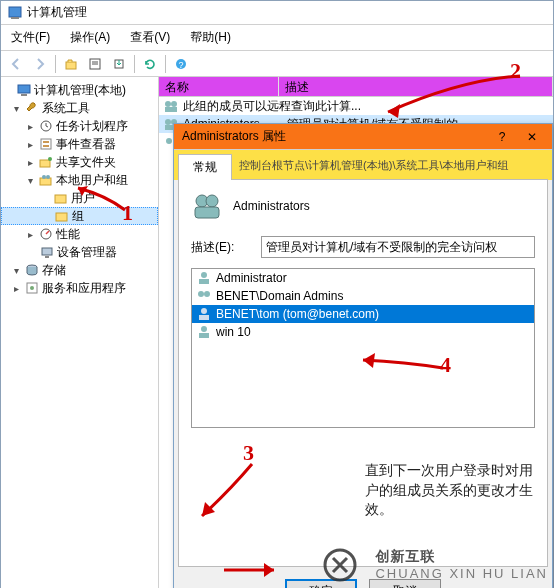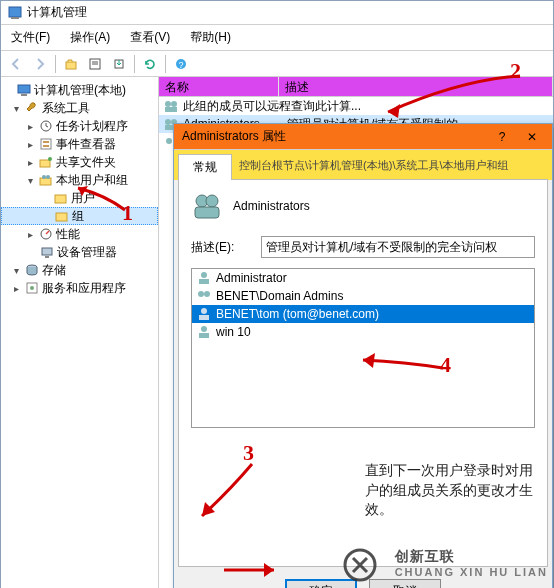--- a/index.html
+++ b/index.html
@@ -49,21 +49,21 @@
   button { font-family: inherit; font-size: 12px; height: 24px; min-width: 72px; border: 1px solid #888; background: #e1e1e1; cursor: pointer; }
   button.primary { border: 2px solid #0078d7; }
   
   svg { display: block; }
   
   .anno { position: absolute; pointer-events: none; font-family: "Comic Sans MS", cursive; color: #d00000; font-size: 22px; font-weight: bold; }
   .arrow { position: absolute; pointer-events: none; }
   .watermark { position: absolute; right: 6px; bottom: 6px; display: flex; align-items: flex-start; gap: 18px; opacity: .85; }
   .watermark .logo { width: 34px; height: 34px; }
   .watermark .txt { font-size: 14px; font-weight: 700; color: #333; letter-spacing: 1px; }
-  .watermark .sub { font-size: 11px; color: #666; letter-spacing: 2px; font-weight: bold; }
+  .watermark .sub { font-size: 13px; color: #666; letter-spacing: 2px; }
 </style>
 </head>
 <body>
 
 <div class="window" style="width:554px;">
   <div class="titlebar">
     <span class="icon">
       <svg width="16" height="16">
           <rect x="2" y="2" width="12" height="10" fill="#4a90d9" stroke="#2a5da0"></rect>
           <rect x="4" y="12" width="8" height="2" fill="#888"></rect>

